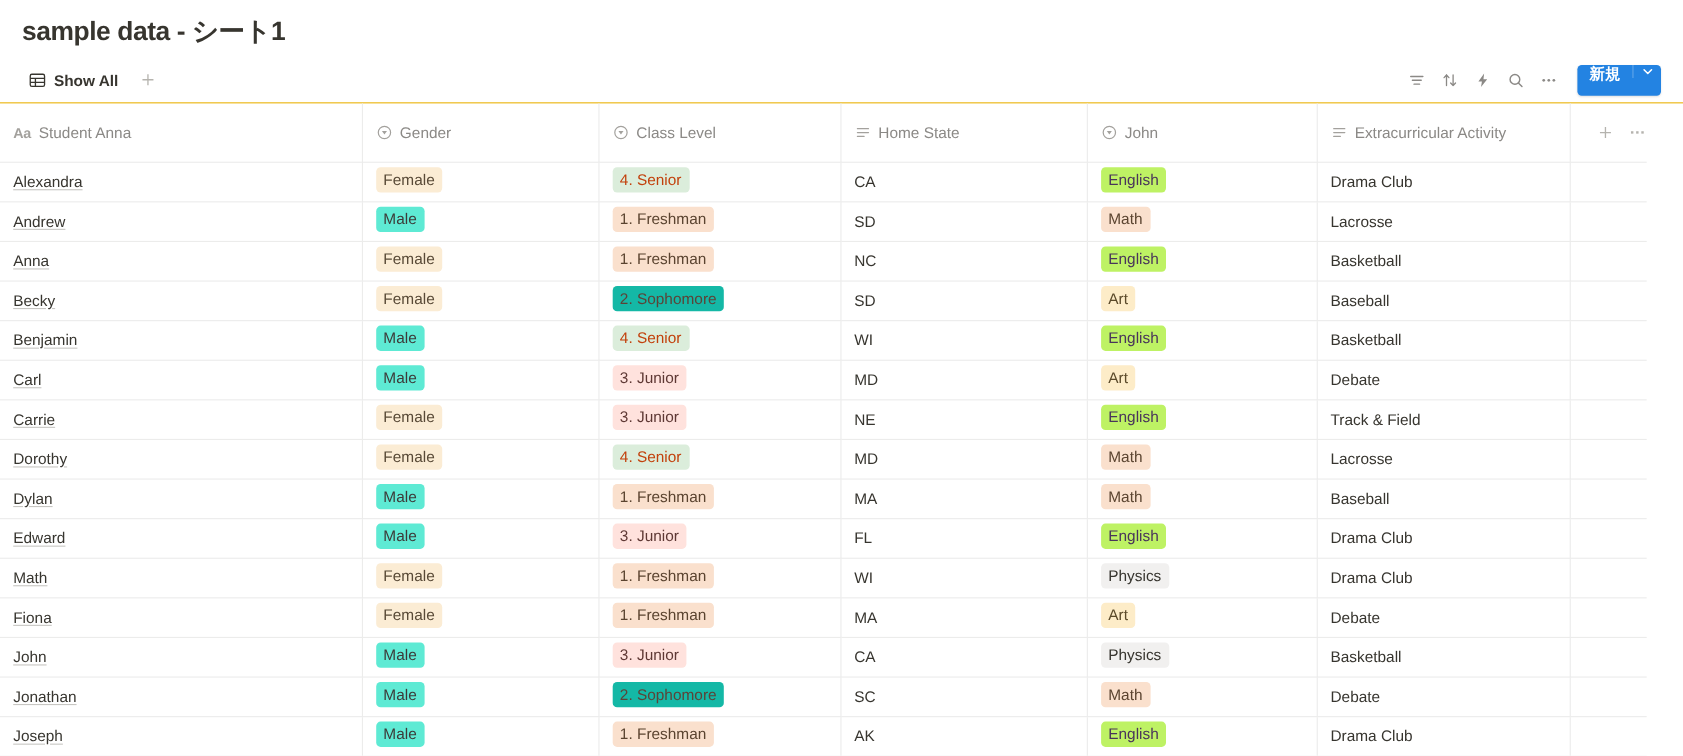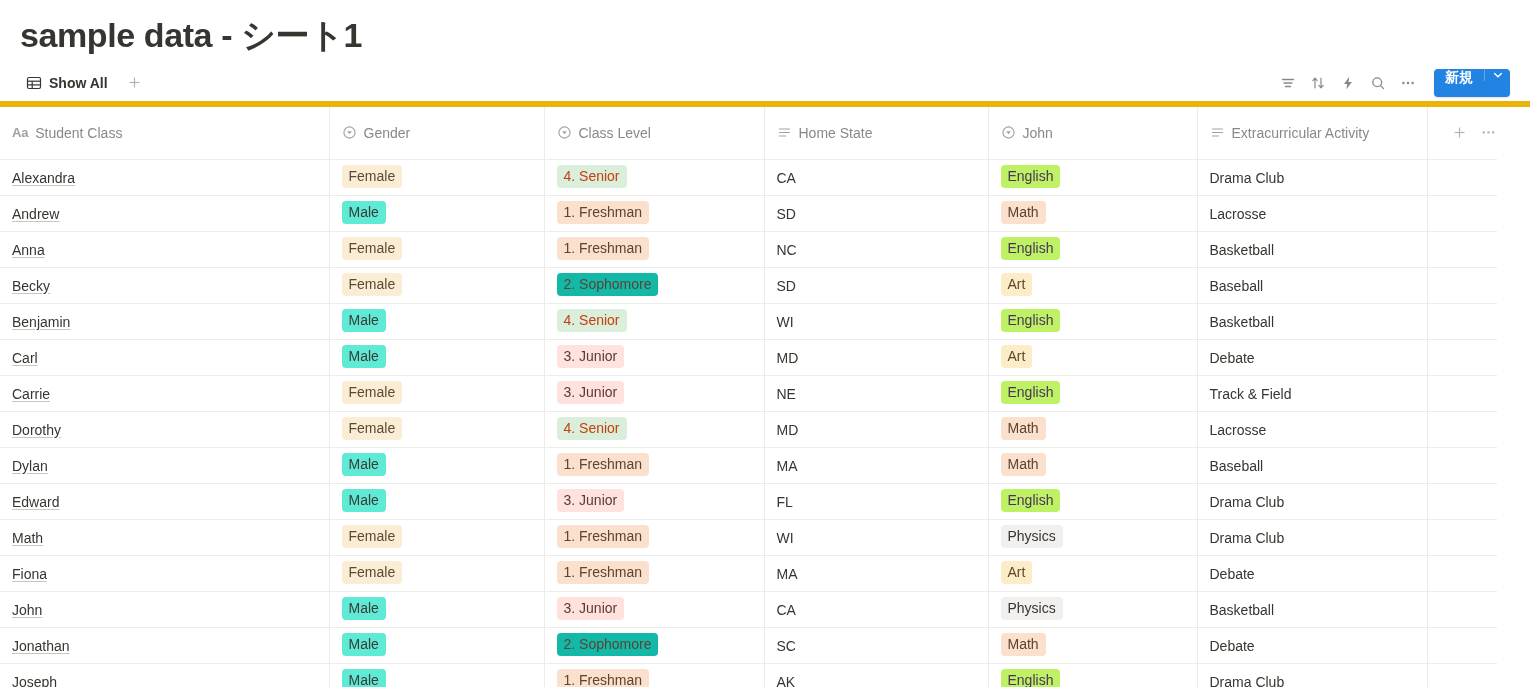--- a/index.html
+++ b/index.html
@@ -8,35 +8,35 @@
     background: #ffffff;
     font-family: "Liberation Sans", "DejaVu Sans", sans-serif;
     color: #37352f;
     overflow: hidden;
   }
   .page { width: 1530px; height: 687px; position: relative; }
 
   
   .title-row { padding: 14px 0 0 20px; }
   .page-title {
-    font-size: 34px;
+    font-size: 24px;
     font-weight: 700;
     letter-spacing: -0.4px;
     color: #37352f;
     line-height: 1.25;
   }
 
   
   .viewbar {
     display: flex;
     align-items: center;
     height: 42px;
     margin-top: 8px;
     padding: 0 20px 0 20px;
-    border-bottom: 6px solid #eab308;
+    border-bottom: 1px solid #eab308;
   }
   .view-tabs { display: flex; align-items: center; gap: 2px; }
   .view-tab {
     display: flex; align-items: center; gap: 7px;
     height: 30px;
     padding: 0 6px;
     border-radius: 4px;
     font-size: 14px;
     font-weight: 600;
     color: #37352f;
@@ -228,21 +228,21 @@
         <col style="width:224px">
           <col style="width:209px">
           <col style="width:230px">
         <col style="width:70px">
       </colgroup>
       <thead>
         <tr>
           <th>
             <div class="th-inner">
               <span class="th-aa">Aa</span>
-              <span class="th-label">Student Class</span>
+              <span class="th-label">Student Anna</span>
             </div>
           </th>
           <th>
             <div class="th-inner">
               <span class="type-icon">
                 <svg width="15" height="15" viewBox="0 0 15 15" fill="none">
                   <circle cx="7.5" cy="7.5" r="5.6" stroke="currentColor" stroke-width="1.1"></circle>
                   <path d="M5.2 6.2h4.6L7.5 9.3 5.2 6.2z" fill="currentColor"></path>
                 </svg>
               </span>

